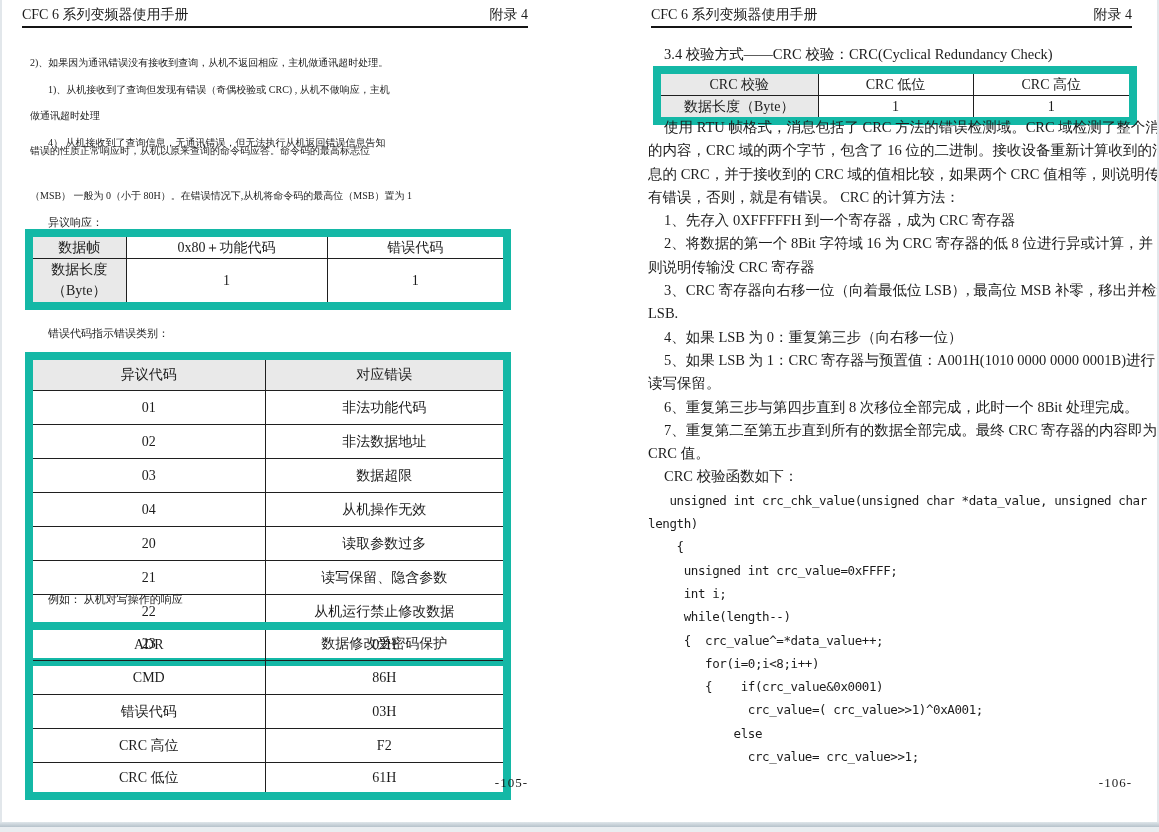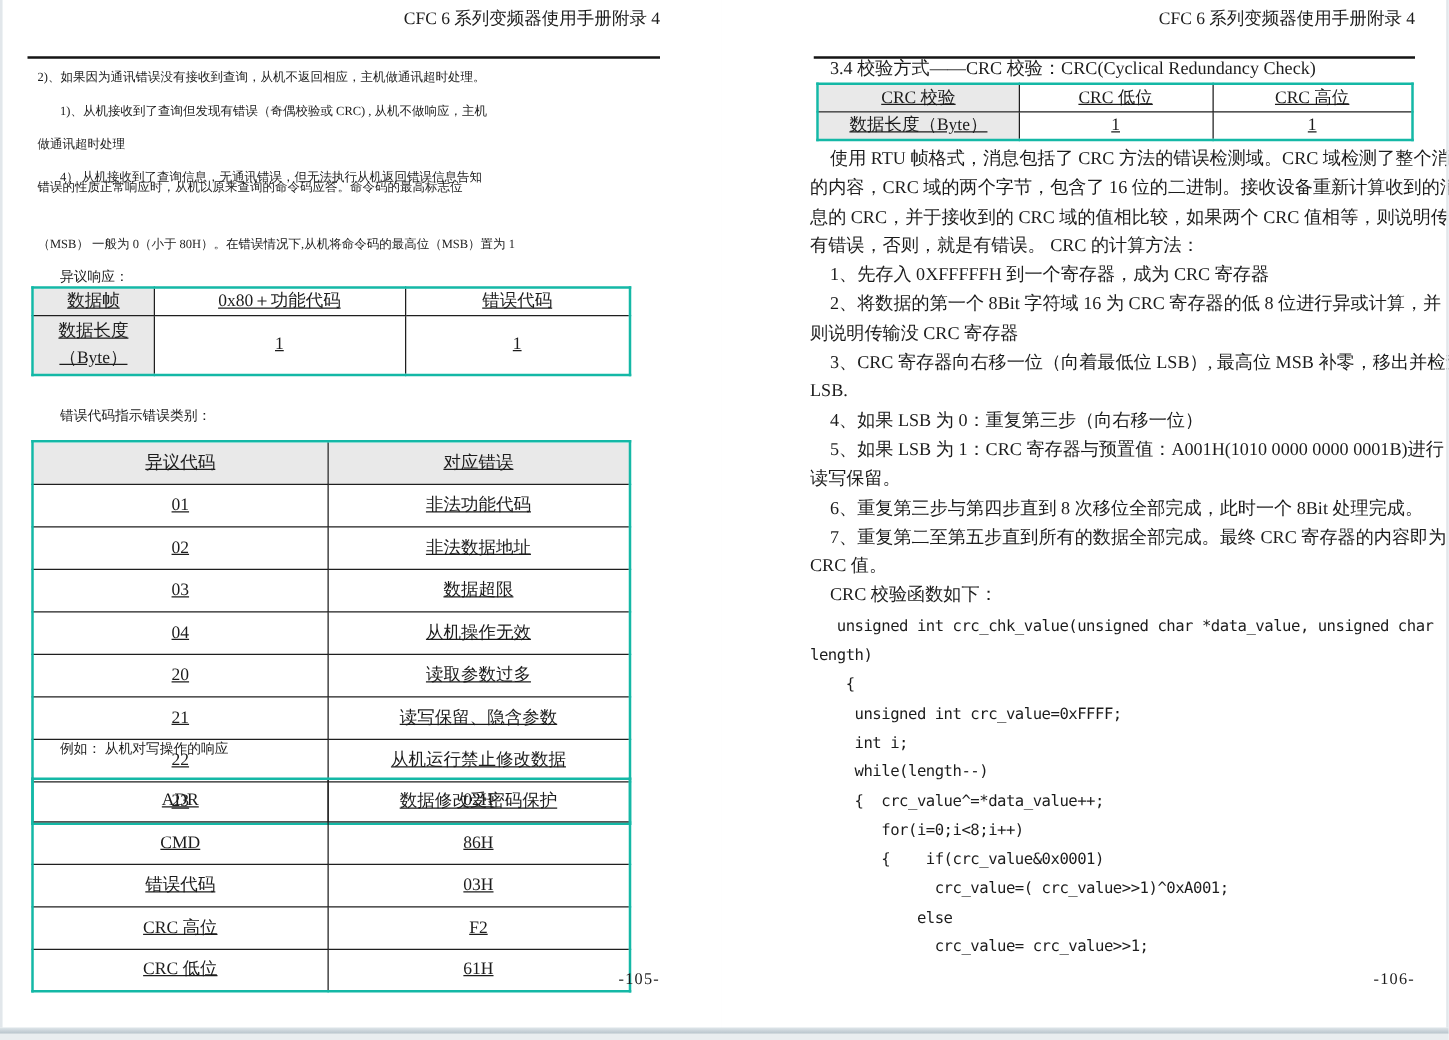--- a/index.html
+++ b/index.html
@@ -13,34 +13,34 @@
   #page-right { left:577px; width:580px; }
 
   .edge { position:absolute; }
   .edge-left  { left:0; top:0; width:2px; height:822px; background:#e2e7eb; }
   .edge-right { right:0; top:0; width:2px; height:822px; background:#e2e7eb; }
   .bottom-shadow { left:0; top:822px; width:1159px; height:5px;
                    background:linear-gradient(#dfe6ea,#b6c2cb); }
   .bottom-light  { left:0; top:827px; width:1159px; height:5px; background:#e9edf0; }
 
   .hdr {
-    position:absolute; top:6px; display:flex; justify-content:flex-end;
-    align-items:flex-end; border-bottom:2px solid #151515; padding-bottom:21px;
+    position:absolute; top:6px; display:flex; justify-content:space-between;
+    align-items:flex-end; border-bottom:2px solid #151515; padding-bottom:2px;
     font-size:14px; white-space:nowrap;
   }
   #page-left  .hdr { left:20px; width:506px; }
   #page-right .hdr { left:74px; width:481px; }
 
   .lp { position:absolute; left:28px; white-space:nowrap;
         font-size:10px; height:20px; line-height:20px; }
   .label { position:absolute; left:28px; padding-left:18px; white-space:nowrap;
         font-size:11px; height:20px; line-height:20px; }
 
   table { border-collapse:collapse; position:absolute; table-layout:fixed;
-          border:2px solid #14b8a6;text-decoration:underline; }
+          border:8px solid #14b8a6; }
   td { border:1px solid #1f1f1f; text-align:center; font-size:14px;
        padding:0 3px; line-height:21px; overflow:hidden; }
   .gray { background:#e9e9e9; }
   .h22 td { height:22px; }
   .h47 td { height:47px; }
   .h23 td { height:34px; }
 
   .pgnum { position:absolute; top:775px; font-size:13px; text-align:right;
            letter-spacing:1px; }
   #page-left  .pgnum { left:20px;  width:506px; }

